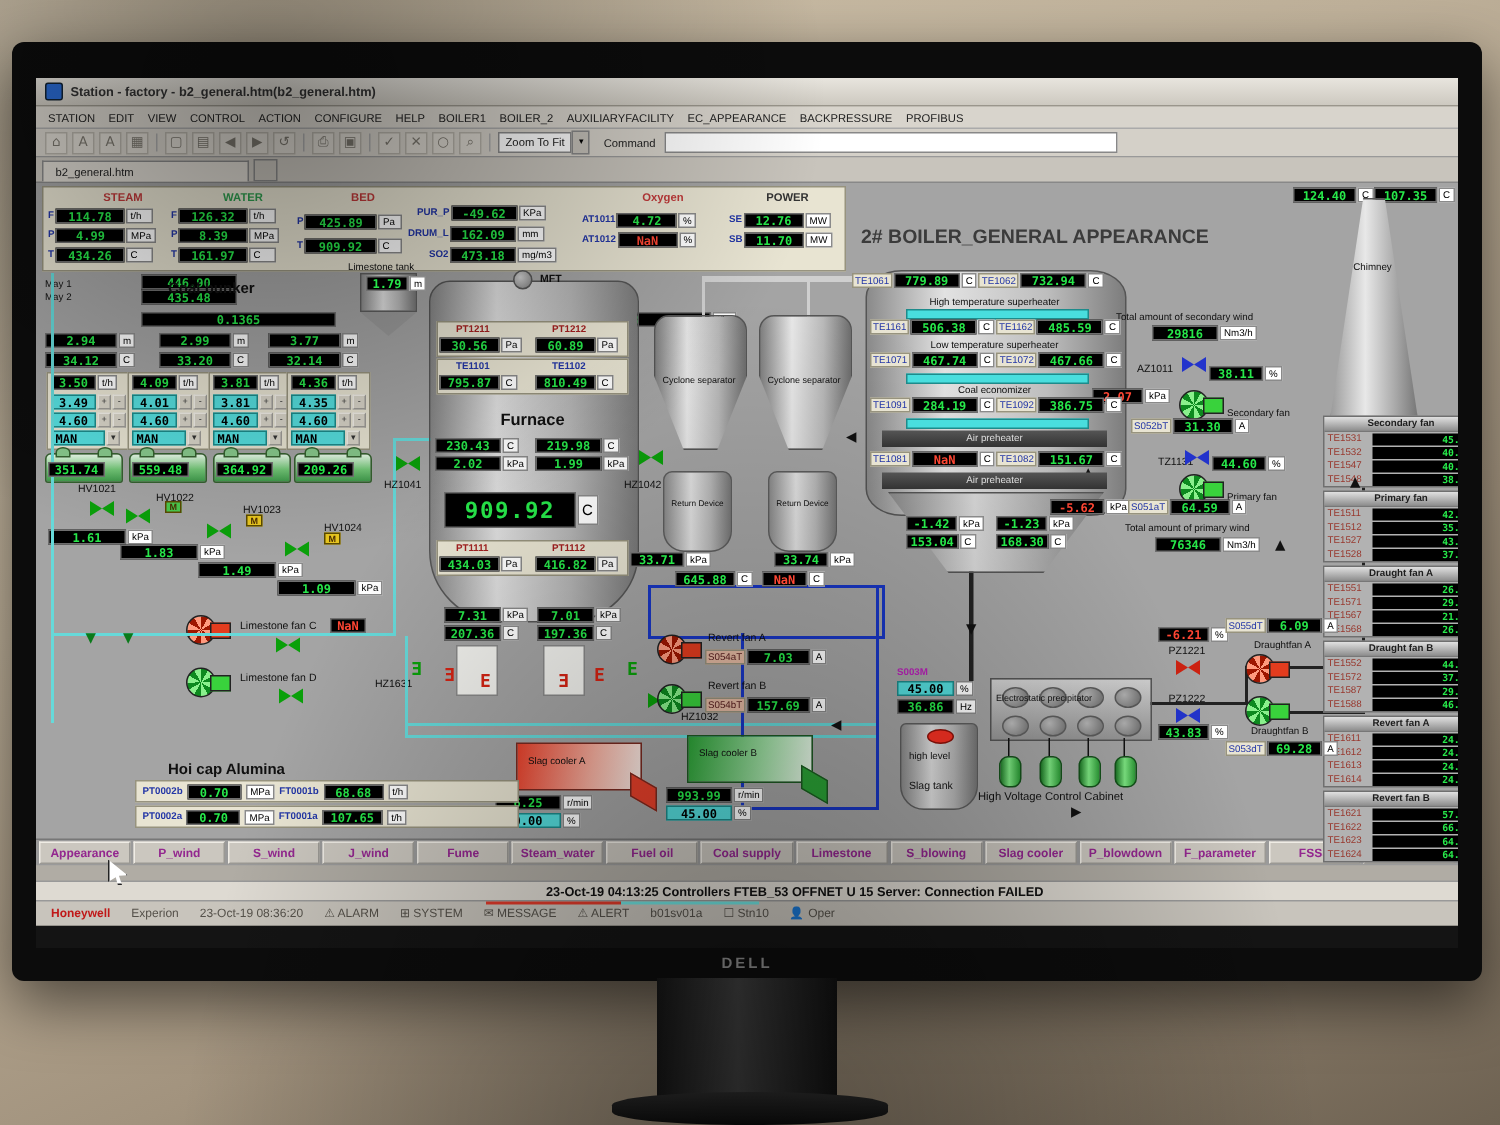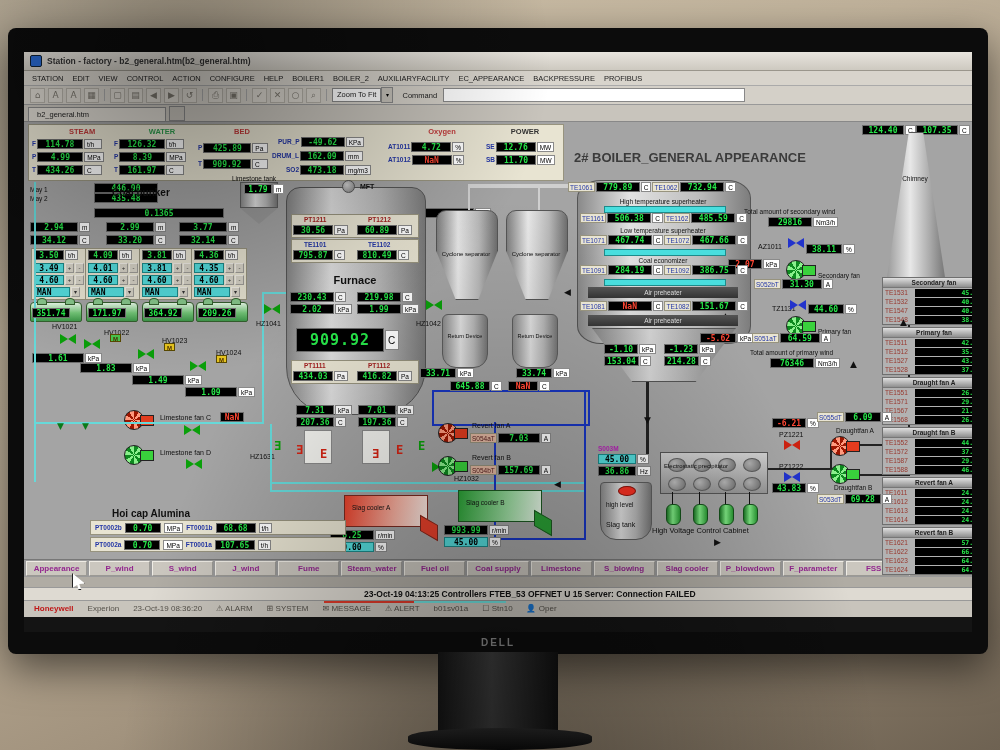--- a/index.html
+++ b/index.html
@@ -398,21 +398,21 @@
             <div class="sb">▾</div>
           </div>
         </div>
       <div id="weights">
           <div class="machine" style="left: 6px; top: 180px; width: 50px;"></div>
           <div class="abs" style="left: 8px; top: 186px; z-index: 4;">
             <div class="vb" style="min-width: 38px;">351.74</div>
           </div>
           <div class="machine" style="left: 62px; top: 180px; width: 50px;"></div>
           <div class="abs" style="left: 64px; top: 186px; z-index: 4;">
-            <div class="vb" style="min-width: 38px;">171.97</div>
+            <div class="vb" style="min-width: 38px;">559.48</div>
           </div>
           <div class="machine" style="left: 118px; top: 180px; width: 50px;"></div>
           <div class="abs" style="left: 120px; top: 186px; z-index: 4;">
             <div class="vb" style="min-width: 38px;">364.92</div>
           </div>
           <div class="machine" style="left: 172px; top: 180px; width: 50px;"></div>
           <div class="abs" style="left: 174px; top: 186px; z-index: 4;">
             <div class="vb" style="min-width: 38px;">209.26</div>
           </div>
         </div>
@@ -665,33 +665,33 @@
           <span class="tgbox">TE1081</span>
           <span class="vb red" style="min-width:44px">NaN</span>
           <span class="un">C</span>
           <span class="tgbox">TE1082</span>
           <span class="vb" style="min-width:44px">151.67</span>
           <span class="un">C</span>
         </div>
       <div style="position:absolute;left:564px;top:193px;width:150px;height:11px;background:linear-gradient(#555,#333);color:#ddd;font:6.5px/11px 'Liberation Sans',sans-serif;text-align:center;z-index:4">Air preheater</div>
       <div style="position:absolute;left:568px;top:206px;width:142px;height:52px;background:linear-gradient(90deg,#8a8a8a,#d8d8d8 40%,#7d7d7d);border:1px solid #555;clip-path:polygon(0 0,100% 0,72% 100%,28% 100%)"></div>
       <div class="abs" style="left:580px;top:222px;z-index:5">
-          <span class="vb" style="min-width:34px">-1.10</span>
+          <span class="vb" style="min-width:34px">-1.42</span>
           <span class="un">kPa</span>
         </div>
       <div class="abs" style="left:580px;top:234px;z-index:5">
           <span class="vb" style="min-width:34px">153.04</span>
           <span class="un">C</span>
         </div>
       <div class="abs" style="left:640px;top:222px;z-index:5">
           <span class="vb" style="min-width:34px">-1.23</span>
           <span class="un">kPa</span>
         </div>
       <div class="abs" style="left:640px;top:234px;z-index:5">
-          <span class="vb" style="min-width:34px">214.28</span>
+          <span class="vb" style="min-width:34px">168.30</span>
           <span class="un">C</span>
         </div>
 
       <div class="lab" style="left:720px;top:85px;font-size:6.5px">Total amount of secondary wind</div>
       <div class="abs" style="left:744px;top:95px">
           <span class="vb" style="min-width:44px">29816</span>
           <span class="un">Nm3/h</span>
         </div>
       <div class="lab" style="left:734px;top:120px">AZ1011</div>
       <div class="valve blue" style="left:764px;top:116px"></div>

